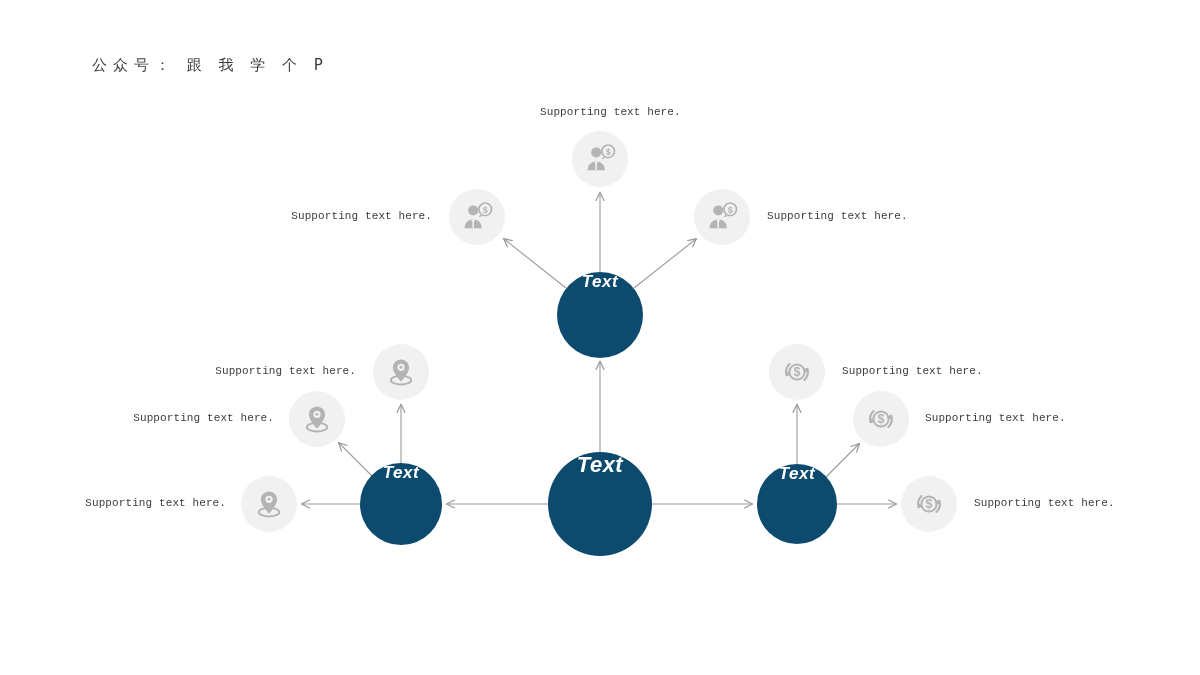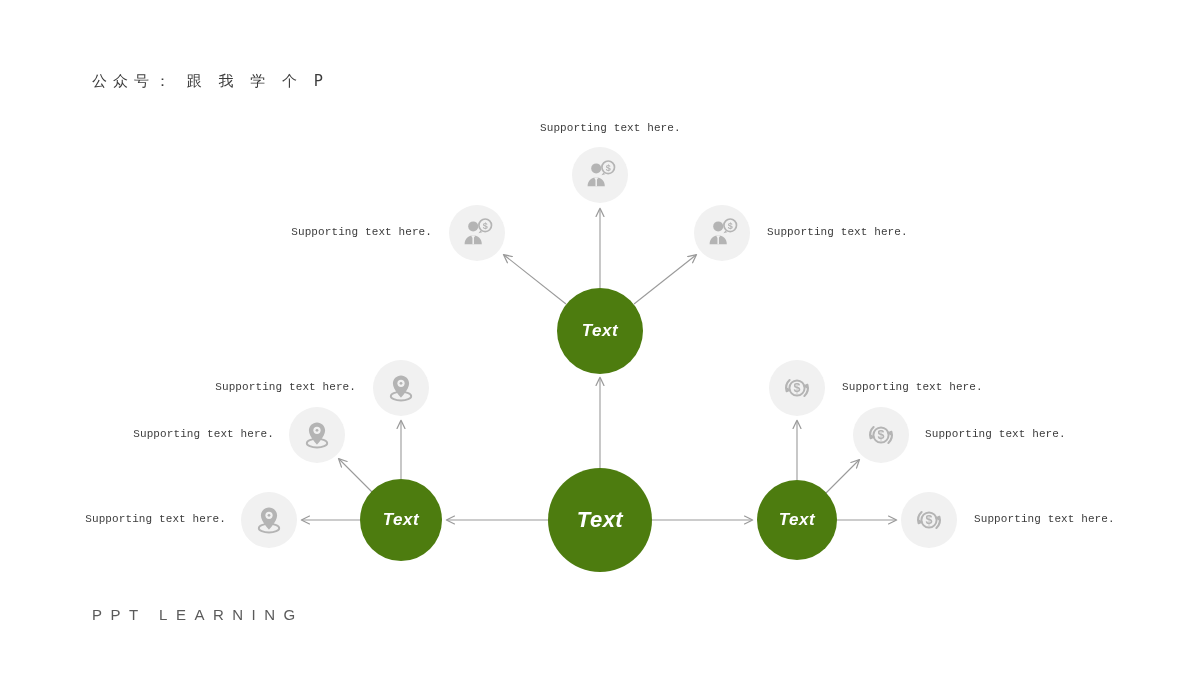--- a/index.html
+++ b/index.html
@@ -11,21 +11,21 @@
   body {
     width: 1200px;
     height: 675px;
     position: relative;
     overflow: hidden;
     font-family: "Liberation Sans", sans-serif;
     background: #ffffff;
   }
   #stage {
     position: absolute;
-    left: 0; top: 16px;
+    left: 0; top: 0;
     width: 1200px;
     height: 581px;
   }
   
   .header-text {
     position: absolute;
     left: 92px;
     top: 56px;
     font-size: 15px;
     letter-spacing: 6px;
@@ -58,23 +58,23 @@
     position: absolute;
     left: 0; top: 0;
     width: 1200px;
     height: 675px;
     overflow: visible;
   }
   
   .node {
     position: absolute;
     border-radius: 50%;
-    background: #4d7c0f;
+    background: #0c4a6e;
     display: flex;
-    align-items: center;
+    align-items: flex-start;
     justify-content: center;
   }
   .node-label {
     color: #ffffff;
     font-style: italic;
     font-weight: bold;
     font-family: "Liberation Sans", sans-serif;
     letter-spacing: 0.5px;
     user-select: none;
   }
@@ -275,16 +275,15 @@
   <div class="support-label right-align" style="left:124px; top:412px; width:150px;">Supporting text here.</div>
 
   <div class="support-label right-align" style="left:76px; top:497px; width:150px;">Supporting text here.</div>
 
   <div class="support-label" style="left:842px; top:365px;">Supporting text here.</div>
 
   <div class="support-label" style="left:925px; top:412px;">Supporting text here.</div>
 
   <div class="support-label" style="left:974px; top:497px;">Supporting text here.</div>
 
-  <div class="footer-text">PPT LEARNING</div>
 
 
 </div>
 
 </body></html>

